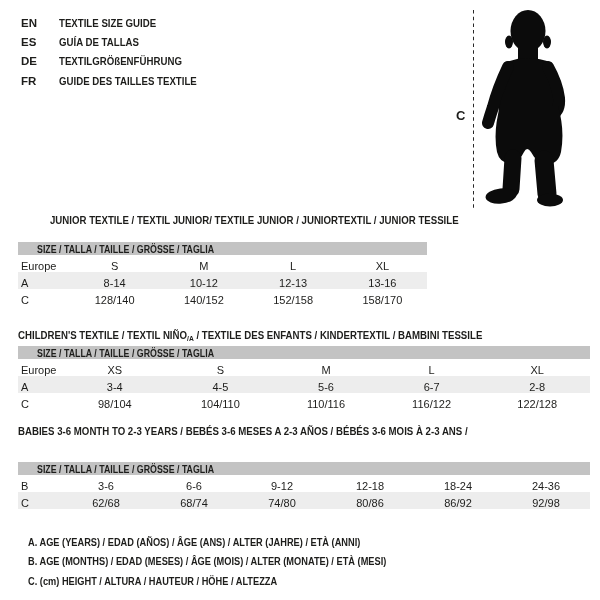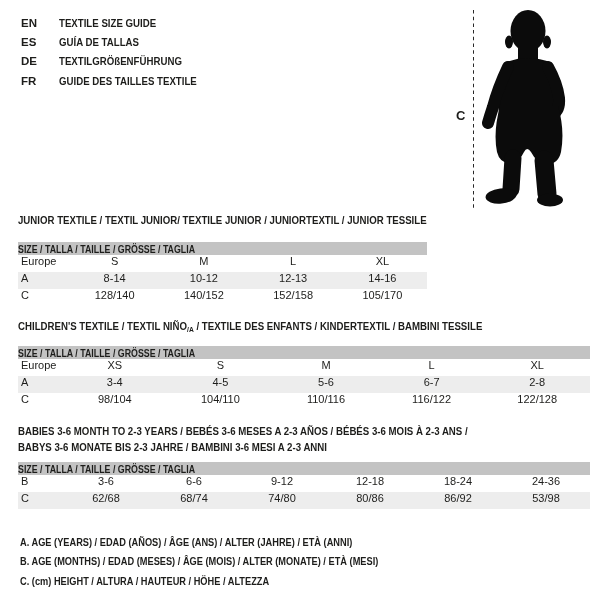--- a/index.html
+++ b/index.html
@@ -18,41 +18,41 @@
   .lang-label{white-space:nowrap;}
 
   
   .fig-line{position:absolute;left:468px;top:8px;}
   .fig-c{position:absolute;left:456px;top:108px;font-weight:bold;font-size:13px;}
   .fig-svg{position:absolute;left:480px;top:0px;}
 
   
   .sec-heading{position:absolute;left:18px;font-weight:bold;font-size:11.5px;white-space:nowrap;}
   .sec-heading .sub{font-size:8px;vertical-align:-2px;}
-  .h-junior{top:214px;}
-  .h-children{top:320px;text-decoration:underline;}
+  .h-junior{top:214px;margin-left:32px;}
+  .h-children{top:329px;text-decoration:underline;}
   .h-babies{top:424px;line-height:15.5px;}
 
   .size-table{position:absolute;left:18px;}
   .t-junior{top:242px;width:409px;}
   .t-children{top:346px;width:572px;}
   .t-babies{top:462px;width:572px;}
   .tbar{height:13px;background:#c3c3c3;display:flex;align-items:center;
-        padding-left:0;font-weight:bold;font-size:10.5px;}
-  .trow{display:flex;align-items:flex-start;font-size:11px;}
+        padding-left:19px;font-weight:bold;font-size:10.5px;}
+  .trow{display:flex;align-items:flex-end;font-size:11px;}
   .trow.shaded{background:#ededed;}
   .tcell{flex:1;text-align:center;white-space:nowrap;}
   .tcell.label{text-align:left;padding-left:3px;flex:0 0 auto;}
   .t-junior .trow{height:17px;}
   .t-children .trow,.t-babies .trow{height:17px;}
   .t-junior .tcell.label{width:49px;}
   .t-children .tcell.label,.t-babies .tcell.label{width:41px;}
 
   
-  .notes{position:absolute;left:20px;top:532px;}
+  .notes{position:absolute;left:28px;top:532px;}
   .note-line{height:19.5px;display:flex;align-items:center;font-weight:bold;font-size:11px;white-space:nowrap;}
 </style>
 </head>
 <body>
 
 <div class="lang">
   <div class="lang-row">
     <span class="lang-code">EN</span>
     <span class="lang-label cond">TEXTILE SIZE GUIDE</span>
   </div>
@@ -104,28 +104,28 @@
         <div class="tcell">S</div>
         <div class="tcell">M</div>
         <div class="tcell">L</div>
         <div class="tcell">XL</div>
       </div>
       <div class="trow shaded">
         <div class="tcell label">A</div>
         <div class="tcell">8-14</div>
         <div class="tcell">10-12</div>
         <div class="tcell">12-13</div>
-        <div class="tcell">14-16</div>
+        <div class="tcell">13-16</div>
       </div>
       <div class="trow">
         <div class="tcell label">C</div>
         <div class="tcell">128/140</div>
         <div class="tcell">140/152</div>
         <div class="tcell">152/158</div>
-        <div class="tcell">105/170</div>
+        <div class="tcell">158/170</div>
       </div>
     </div>
 </div>
 
 <div class="sec-heading h-children">
   <span class="cond"><span>CHILDREN'S TEXTILE / TEXTIL NIÑO</span><span class="sub">/A</span><span> / TEXTILE DES ENFANTS / KINDERTEXTIL / BAMBINI TESSILE</span></span>
 </div>
 <div class="size-table t-children">
   <div class="tbar">
     <span class="cond">SIZE / TALLA / TAILLE / GRÖSSE / TAGLIA</span>
@@ -153,21 +153,20 @@
         <div class="tcell">104/110</div>
         <div class="tcell">110/116</div>
         <div class="tcell">116/122</div>
         <div class="tcell">122/128</div>
       </div>
     </div>
 </div>
 
 <div class="sec-heading h-babies">
   <div><span class="cond">BABIES 3-6 MONTH TO 2-3 YEARS / BEBÉS 3-6 MESES A 2-3 AÑOS / BÉBÉS 3-6 MOIS À 2-3 ANS /</span></div>
-  <div><span class="cond">BABYS 3-6 MONATE BIS 2-3 JAHRE / BAMBINI 3-6 MESI A 2-3 ANNI</span></div>
 </div>
 <div class="size-table t-babies">
   <div class="tbar">
     <span class="cond">SIZE / TALLA / TAILLE / GRÖSSE / TAGLIA</span>
   </div>
   <div>
       <div class="trow">
         <div class="tcell label">B</div>
         <div class="tcell">3-6</div>
         <div class="tcell">6-6</div>
@@ -176,21 +175,21 @@
         <div class="tcell">18-24</div>
         <div class="tcell">24-36</div>
       </div>
       <div class="trow shaded">
         <div class="tcell label">C</div>
         <div class="tcell">62/68</div>
         <div class="tcell">68/74</div>
         <div class="tcell">74/80</div>
         <div class="tcell">80/86</div>
         <div class="tcell">86/92</div>
-        <div class="tcell">53/98</div>
+        <div class="tcell">92/98</div>
       </div>
     </div>
 </div>
 
 <div class="notes">
   <div class="note-line">
       <span class="cond">A. AGE (YEARS) / EDAD (AÑOS) / ÂGE (ANS) / ALTER (JAHRE) / ETÀ (ANNI)</span>
     </div>
   <div class="note-line">
       <span class="cond">B. AGE (MONTHS) / EDAD (MESES) / ÂGE (MOIS) / ALTER (MONATE) / ETÀ (MESI)</span>

